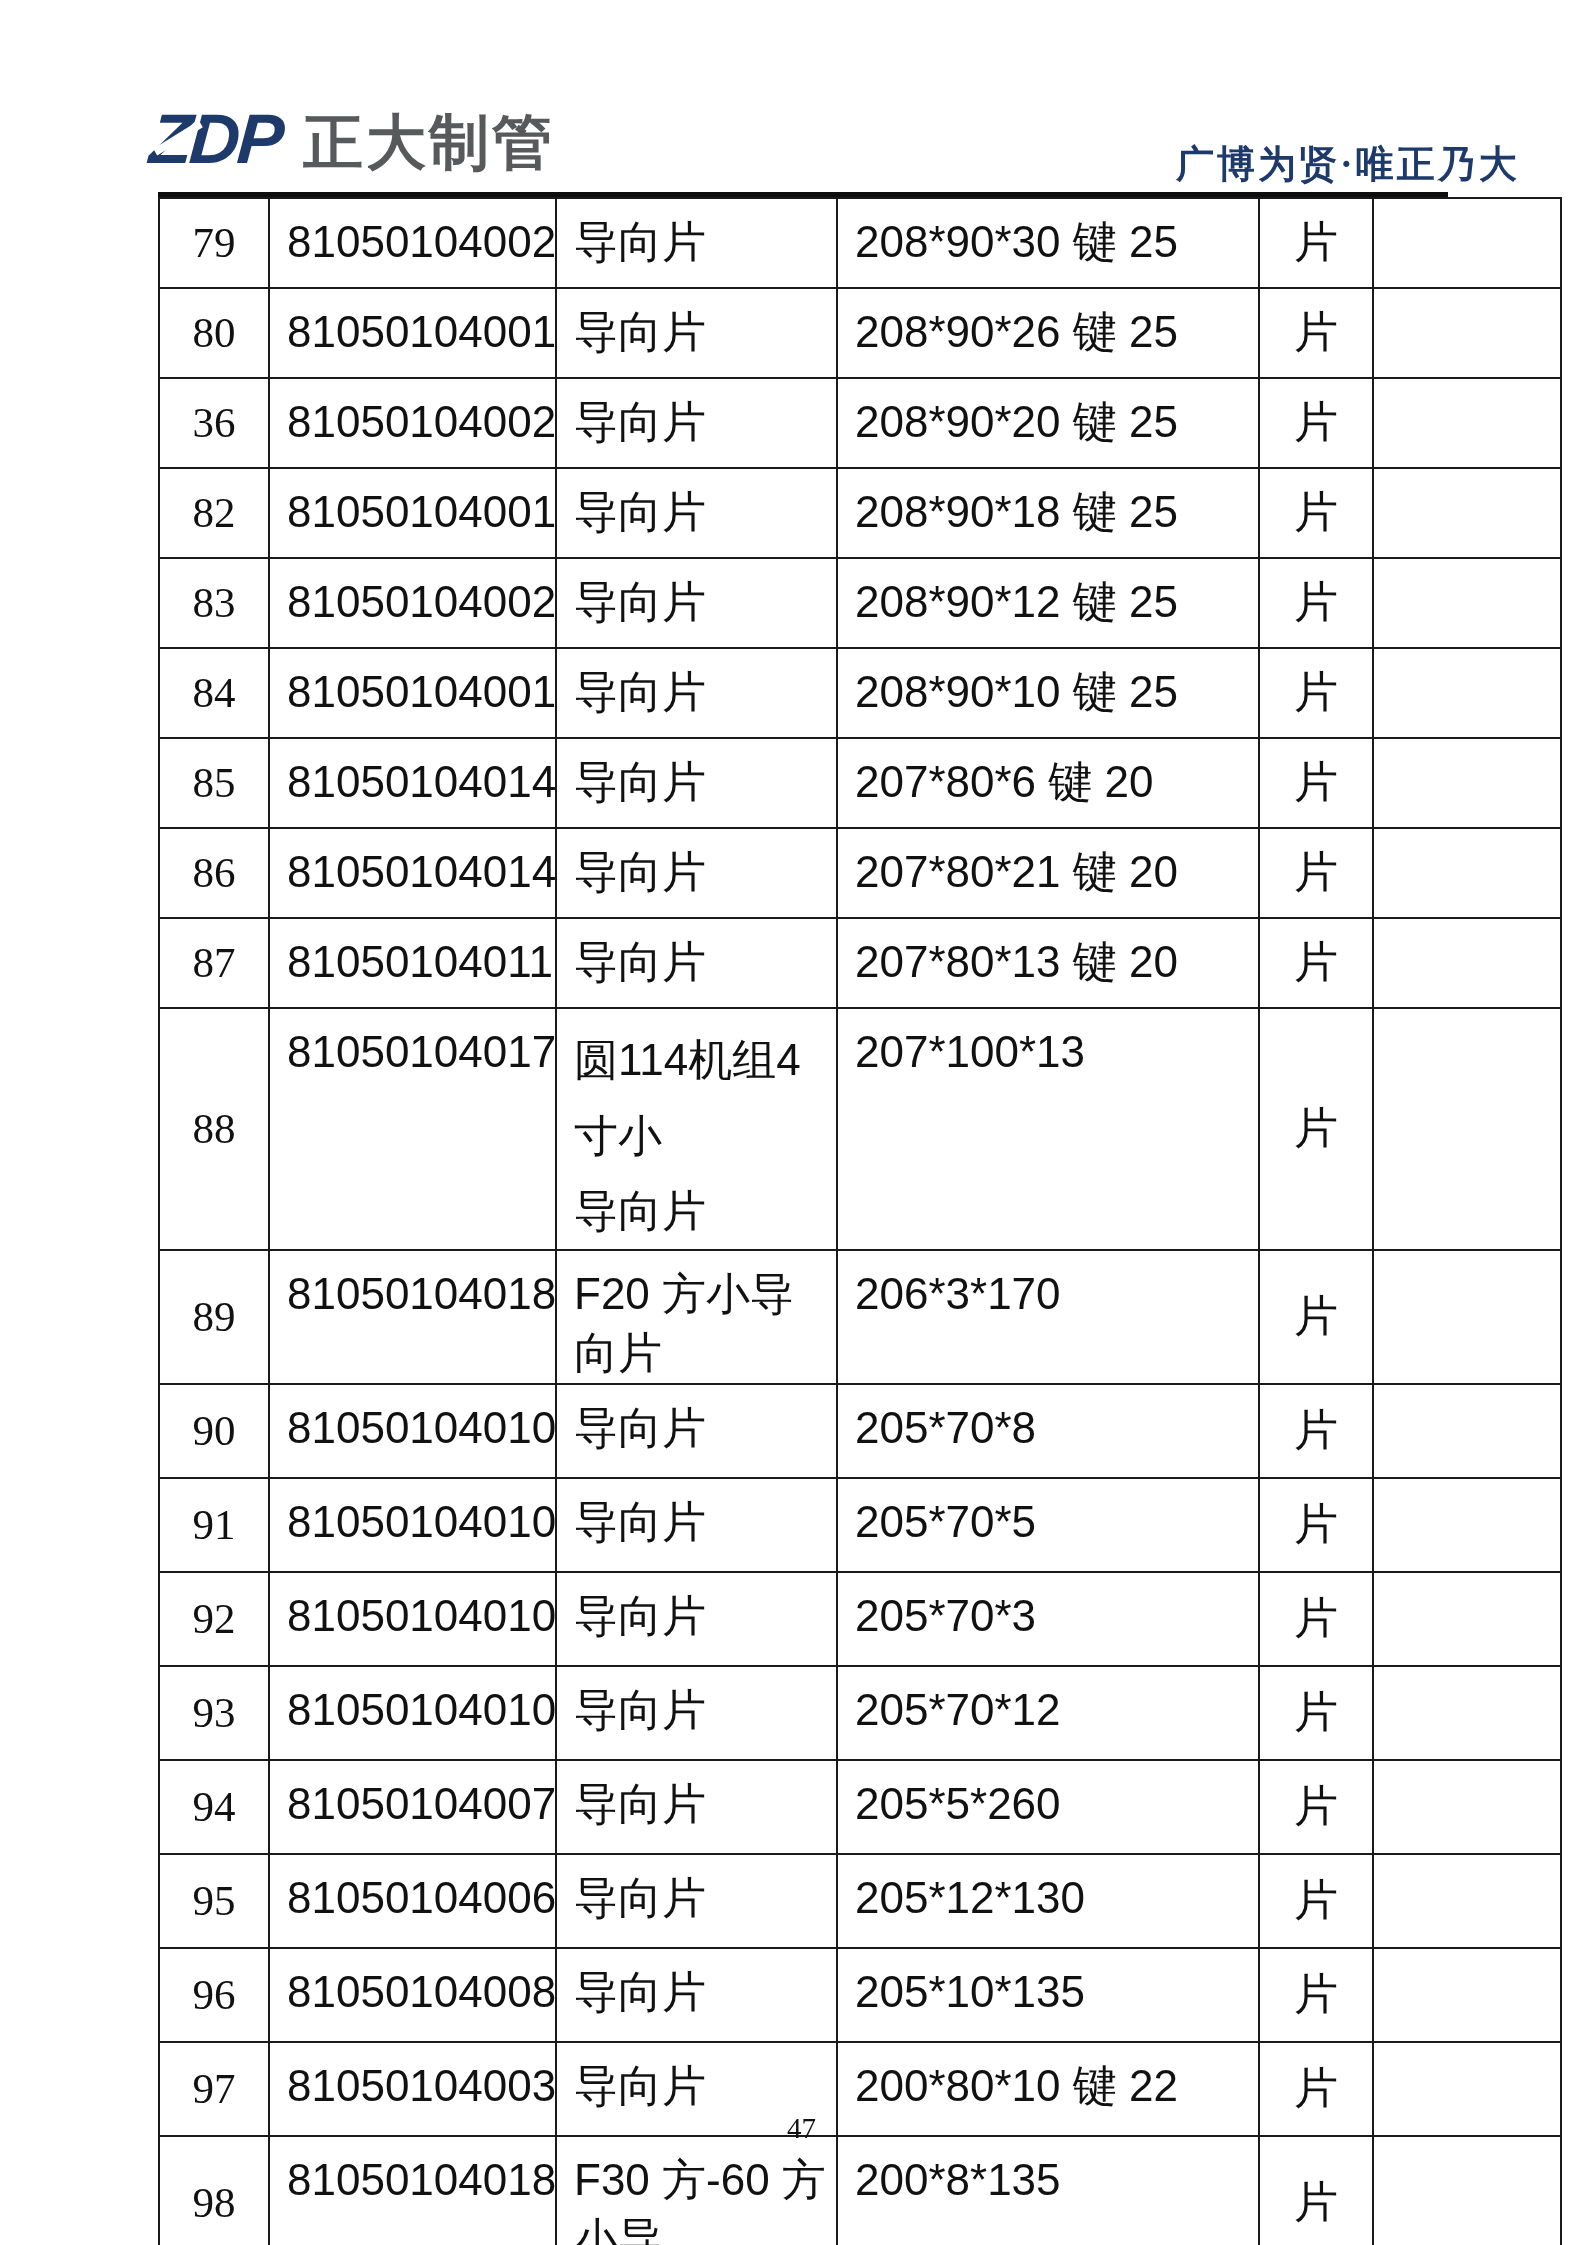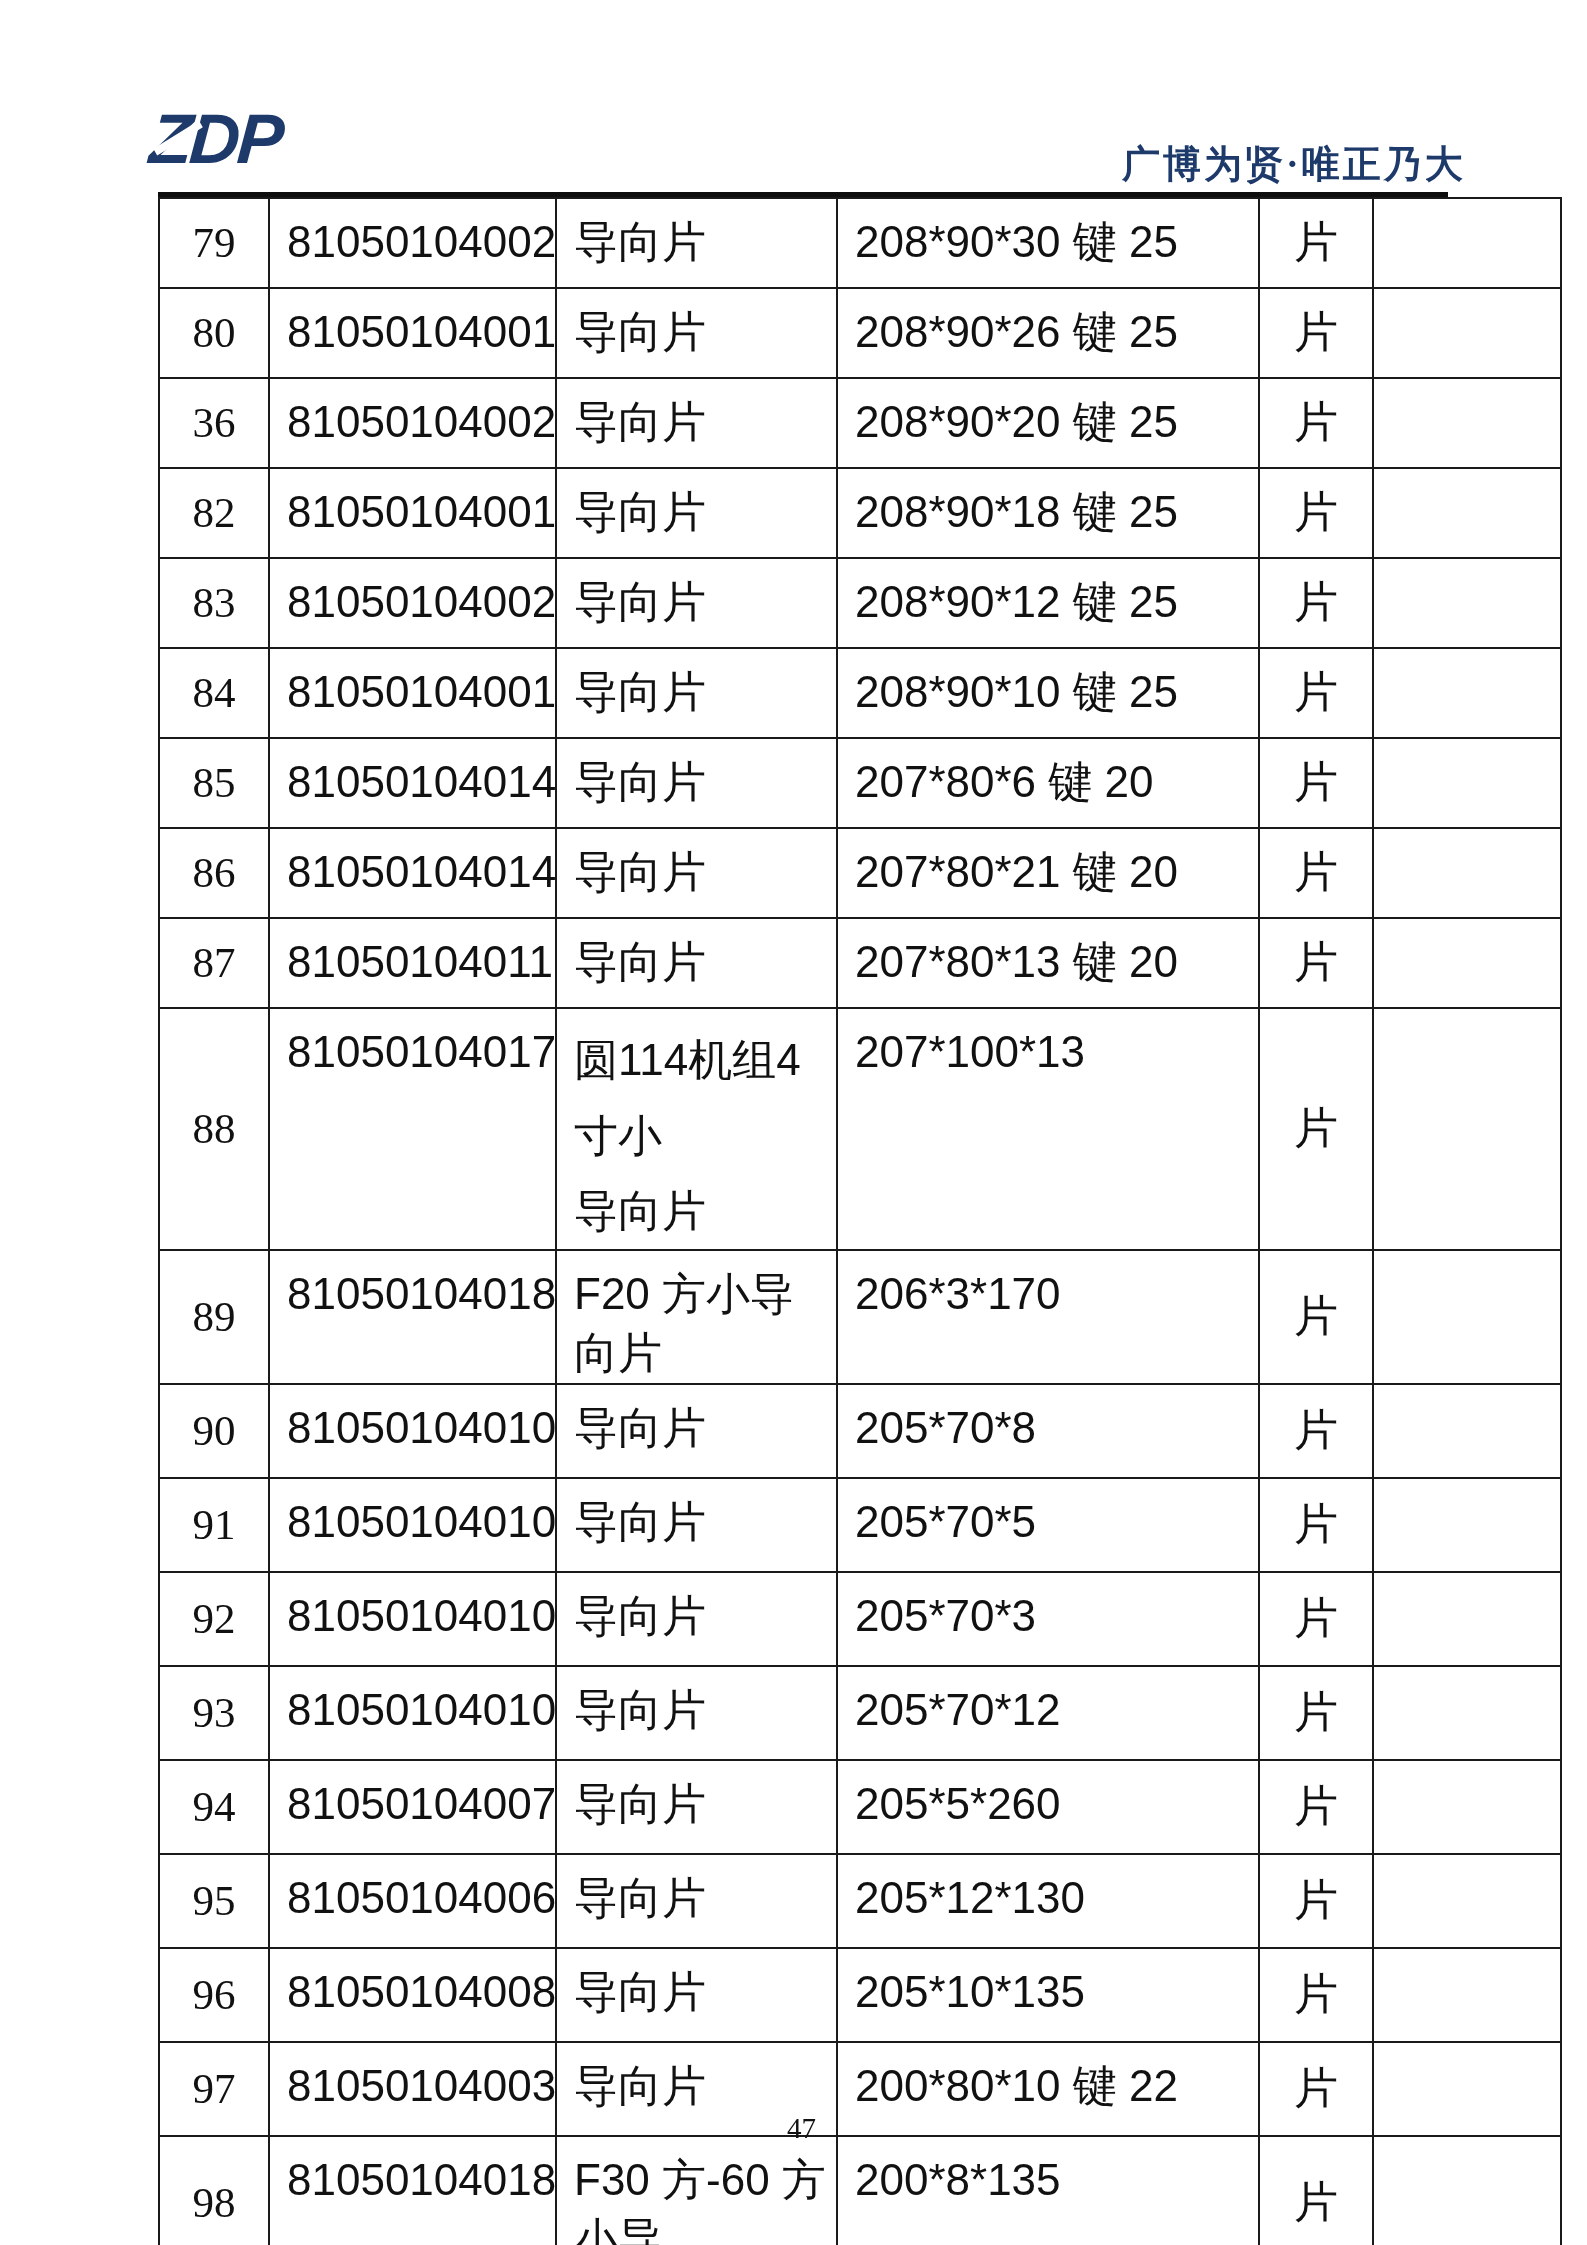--- a/index.html
+++ b/index.html
@@ -31,21 +31,21 @@
     transform:rotate(-33deg);
   }
   .logo-company {
     margin-left:22px;
     font-family:"Liberation Sans","DejaVu Sans",sans-serif;
     font-weight:900;
     font-size:60px; line-height:1;
     color:#58595b; letter-spacing:3px;
   }
   .slogan {
-    position:absolute; left:1122px; top:144px;
+    position:absolute; left:1176px; top:144px;
     font-family:"Liberation Serif","DejaVu Serif",serif;
     font-weight:600;
     font-size:38px; line-height:1.1;
     color:#1d3a6b; letter-spacing:3px;
     white-space:nowrap;
   }
   .header-rule {
     position:absolute; left:158px; top:192px;
     width:1290px; height:5px; background:#0d0d0d;
   }
@@ -94,20 +94,21 @@
 </head>
 <body>
 
 <div class="page">
 
   <div class="logo-block">
     <span class="logo-mark">
       <span>ZDP</span>
       <span class="logo-slash"></span>
     </span>
+    <span class="logo-company">正大制管</span>
   </div>
 
   <div class="slogan">广博为贤·唯正乃大</div>
 
   <div class="header-rule"></div>
 
   <table class="parts-table">
     <colgroup>
       <col style="width:110px">
       <col style="width:287px">

